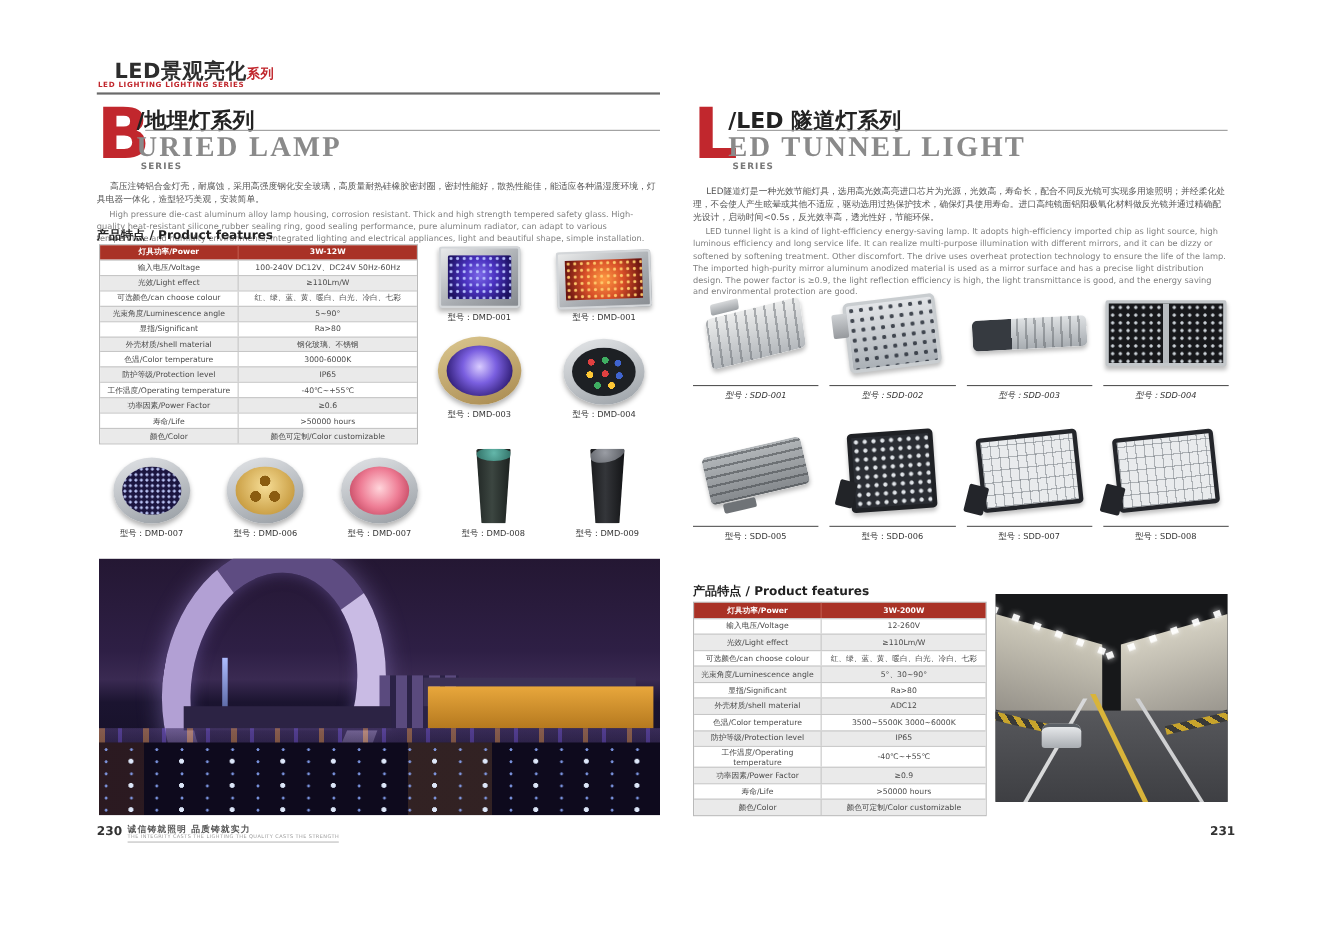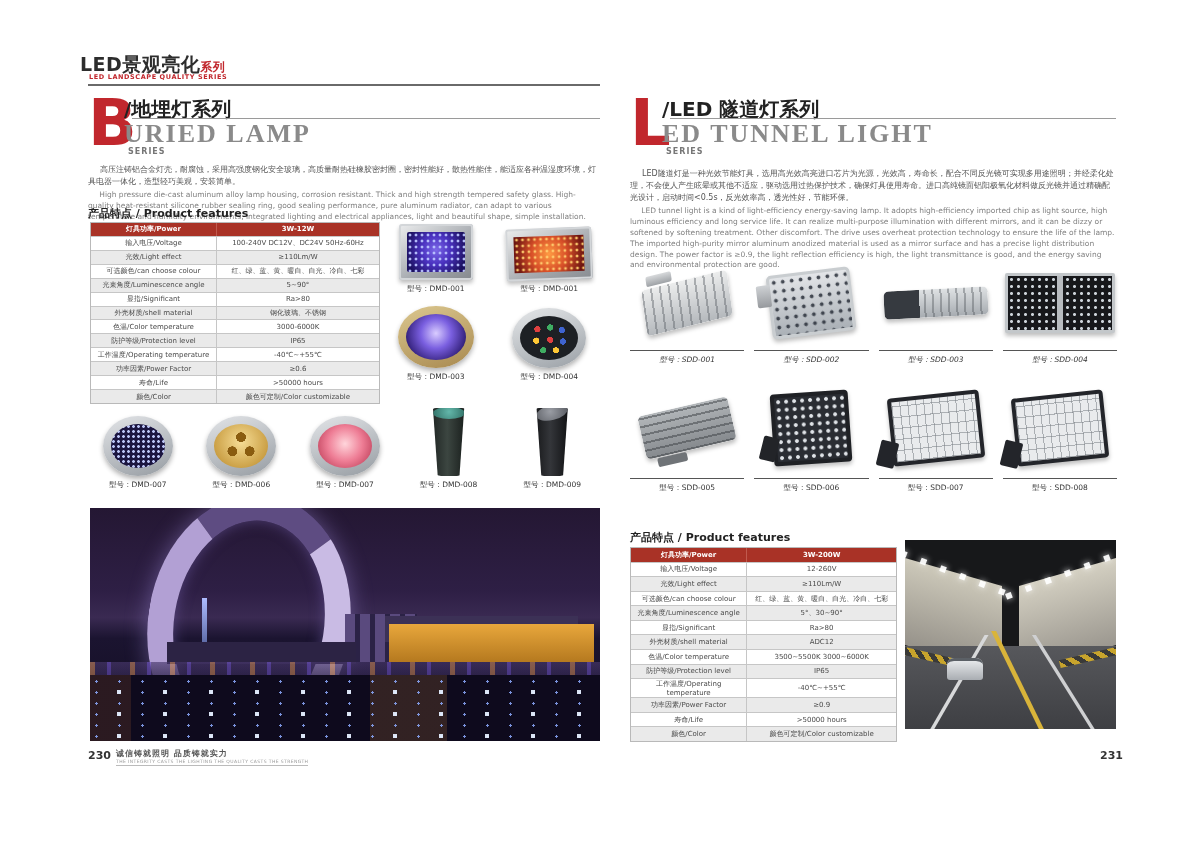--- a/index.html
+++ b/index.html
@@ -2,21 +2,21 @@
 <html><head>
 <meta charset="utf-8">
 <style>
   html,body{margin:0;padding:0;background:#fff;}
   .page{position:relative;width:1200px;height:848px;background:#ffffff;overflow:hidden;
         font-family:"DejaVu Sans","Liberation Sans",sans-serif;color:#333;}
   .abs{position:absolute;}
   i{display:block;font-style:normal;}
 
   
-  .hdr-title{left:80px;top:52px;font-size:19px;font-weight:bold;color:#2d2d2d;letter-spacing:0.5px;}
+  .hdr-title{left:104px;top:52px;font-size:19px;font-weight:bold;color:#2d2d2d;letter-spacing:0.5px;}
   .hdr-title .suffix{font-size:12px;color:#c1272d;font-weight:bold;}
   .hdr-sub{left:89px;top:73px;font-size:6.5px;font-weight:bold;color:#c1272d;letter-spacing:0.6px;}
   .hdr-rule{left:88px;top:84px;width:512px;height:2px;background:#6a6a6a;}
 
   
   .initial{font-size:64px;line-height:0.93;font-weight:bold;color:#c1272d;}
   .t-zh{font-size:20px;font-weight:bold;color:#222;}
   .t-en{font-size:26px;font-weight:600;color:#8a8a8a;letter-spacing:2px;line-height:1;font-family:Liberation Serif, serif;}
   .t-series{font-size:8px;font-weight:bold;color:#777;letter-spacing:1px;}
   .t-rule{height:1px;background:#9a9a9a;}
@@ -184,21 +184,21 @@
   .slogan-en{font-size:4.5px;color:#9a9a9a;letter-spacing:.4px;border-bottom:1px solid #bbb;padding-bottom:1px;}
 </style>
 </head>
 <body>
 
 <div class="page">
 
   <div class="abs hdr-title">
     <span>LED景观亮化</span><span class="suffix">系列</span>
   </div>
-  <div class="abs hdr-sub">LED LANDSCAPE QUALITY SERIES</div>
+  <div class="abs hdr-sub">LED LIGHTING LIGHTING SERIES</div>
   <div class="abs hdr-rule"></div>
 
   <div class="abs initial" style="left:88px;top:94px;">B</div>
   <div class="abs t-zh" style="left:124px;top:96px;">/地埋灯系列</div>
   <div class="abs t-rule" style="left:132px;top:118px;width:468px;"></div>
   <div class="abs t-en" style="left:124px;top:121px;">URIED LAMP</div>
   <div class="abs t-series" style="left:128px;top:147px;">SERIES</div>
 
   <div class="abs desc" style="left:88px;top:164px;width:512px;">
     <p>高压注铸铝合金灯壳，耐腐蚀，采用高强度钢化安全玻璃，高质量耐热硅橡胶密封圈，密封性能好，散热性能佳，能适应各种温湿度环境，灯具电器一体化，造型轻巧美观，安装简单。</p>

